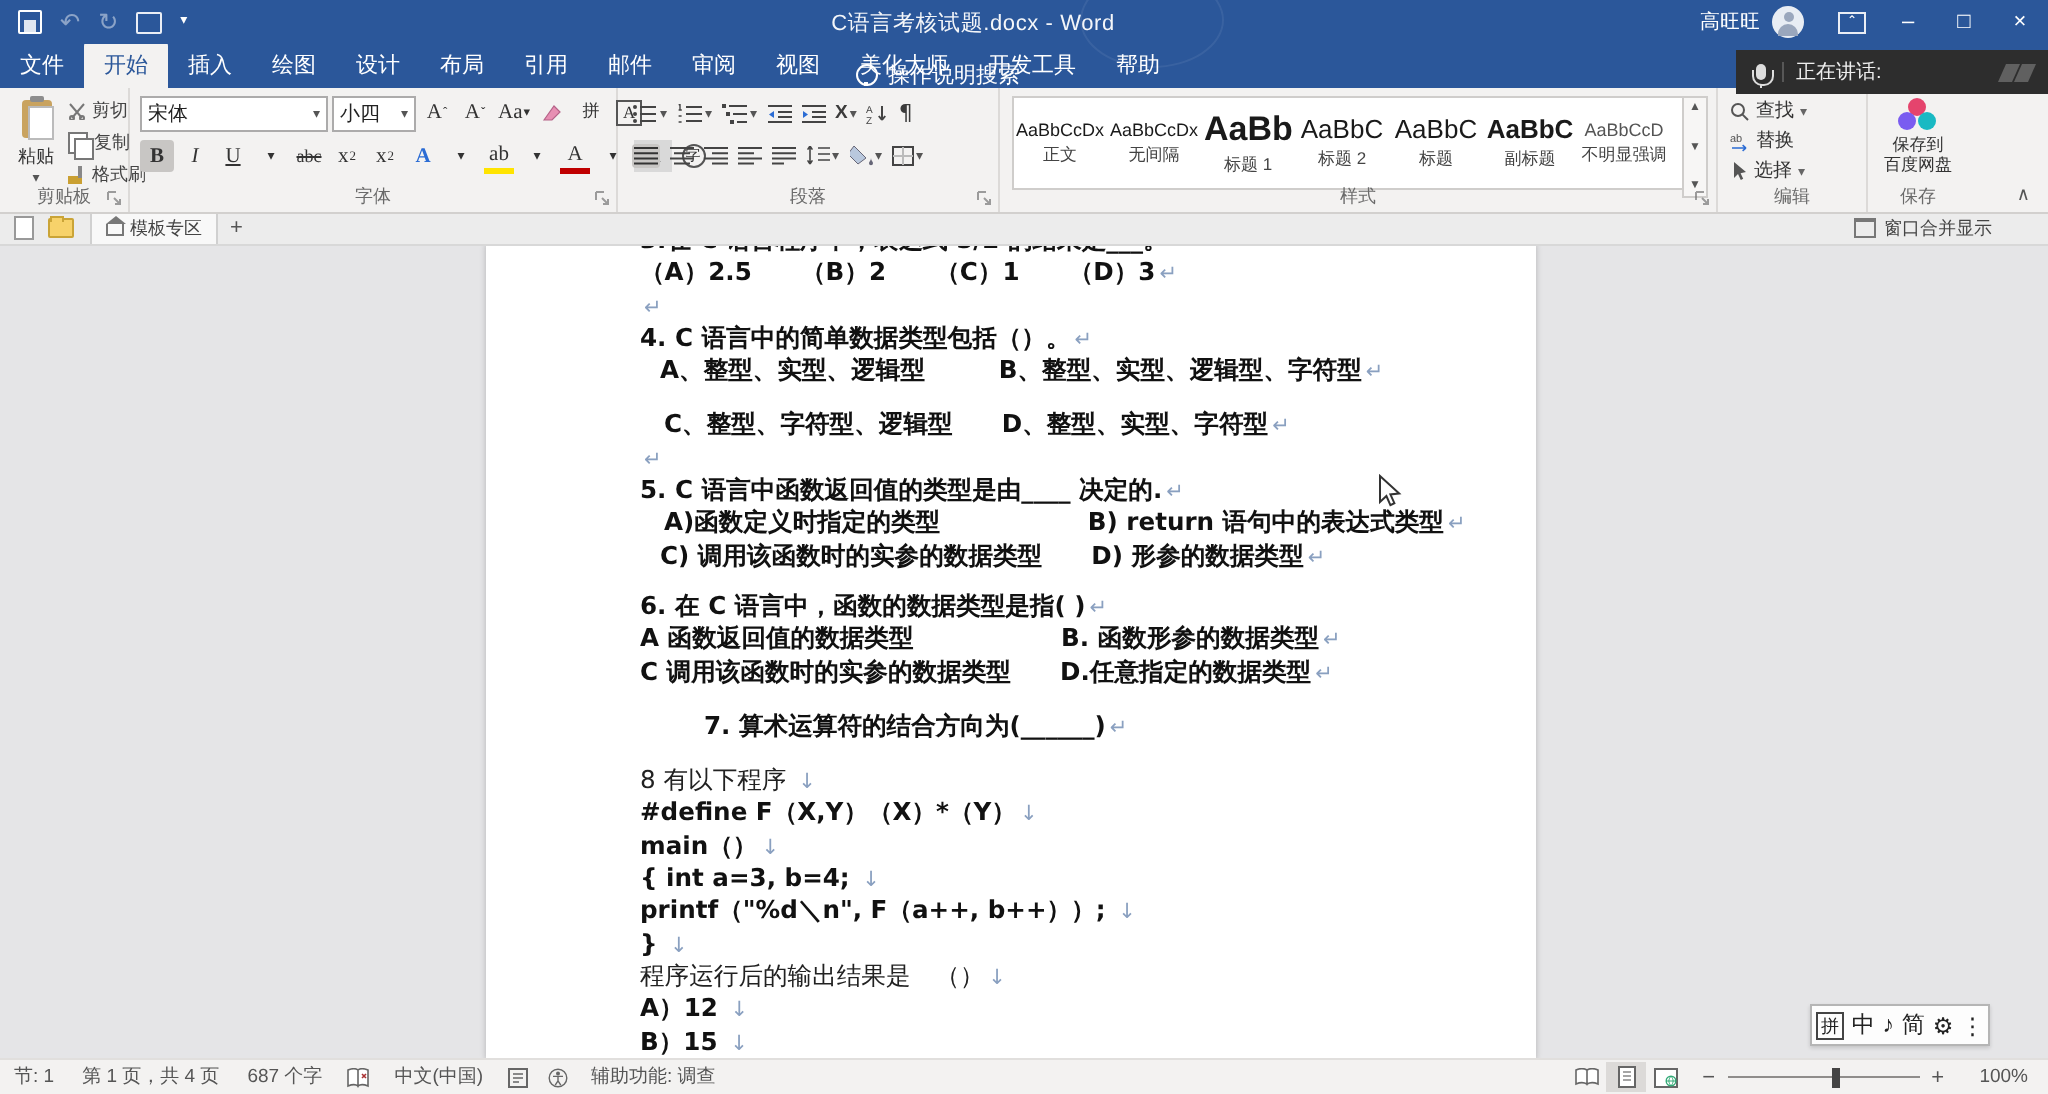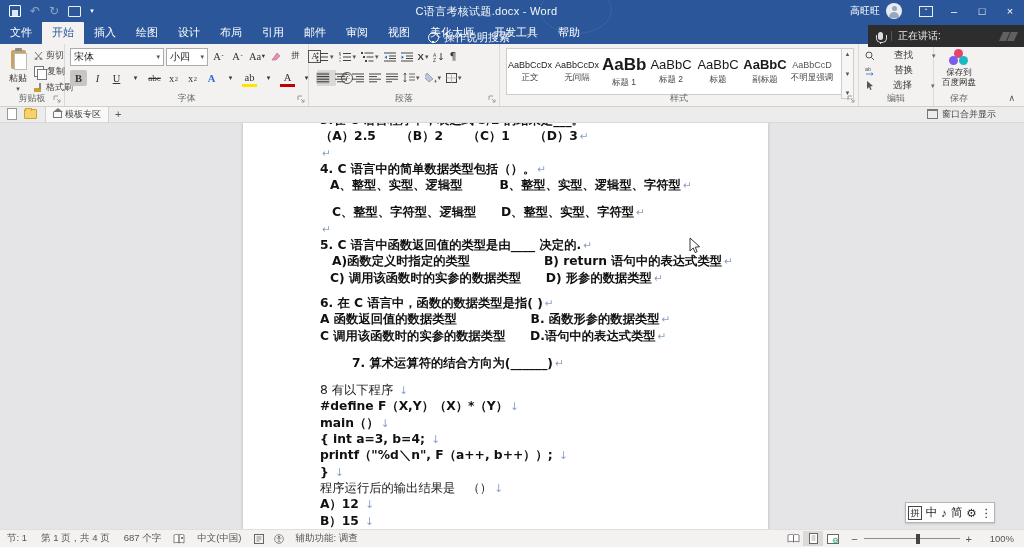--- a/index.html
+++ b/index.html
@@ -83,21 +83,21 @@
   .scard .sample{color:#1a1a1a;white-space:nowrap;overflow:hidden;max-width:44px}
   .scard .sname{font-size:8.5px;color:#444;margin-top:2px;white-space:nowrap}
   .s-body .sample{font-size:9px}
   .s-h1 .sample{font-size:17px;font-weight:700}
   .s-h2 .sample{font-size:13px}
   .s-title .sample{font-size:13px}
   .s-sub .sample{font-size:13px;font-weight:700}
   .s-em .sample{font-size:9px;color:#555}
   .gscroll{position:absolute;right:4px;top:4px;width:11px;height:45px;border:1px solid #cfcdcb;background:#f7f6f5;display:flex;flex-direction:column;align-items:center;justify-content:space-between;font-size:6px;color:#555;padding:2px 0;cursor:pointer}
   .g-edit{left:859px;width:74px}
-  .erow{position:absolute;left:6px;display:flex;align-items:center;gap:19px;font-size:9.5px;color:#333;cursor:pointer;white-space:nowrap}
+  .erow{position:absolute;left:6px;display:flex;align-items:center;gap:3px;font-size:9.5px;color:#333;cursor:pointer;white-space:nowrap}
   .er1{top:5px}.er2{top:20px}.er3{top:35px}
   .er-car{font-size:7px;color:#666}
   .g-save{left:934px;width:50px;border-right:none}
   .baidu{position:absolute;left:6px;top:5px;width:38px;display:flex;flex-direction:column;align-items:center;font-size:8.5px;color:#333;cursor:pointer;text-align:center;line-height:10px}
   .bicon{position:relative;width:20px;height:16px;margin-bottom:2px}
   .bicon i{position:absolute;width:9px;height:9px;border-radius:50%}
   .collapse{position:absolute;right:9px;bottom:3px;font-size:9px;color:#555;cursor:pointer}
   
   .overlay{position:absolute;top:25px;right:0;width:156px;height:22px;background:#2d2d2d;z-index:9;display:flex;align-items:center;color:#eee;font-size:10px;gap:6px;padding-left:10px;box-sizing:border-box}
   .mic{width:5px;height:8px;background:#ddd;border-radius:2.5px;position:relative;margin-right:2px}
@@ -544,21 +544,21 @@
 
         <div class="line" style="margin-top: 9px;">
           <span class="ltext">6. 在 C 语言中，函数的数据类型是指( )</span><span class="lmark">↵</span>
         </div>
 
         <div class="line">
           <span class="ltext">A 函数返回值的数据类型　　　　　　B. 函数形参的数据类型</span><span class="lmark">↵</span>
         </div>
 
         <div class="line">
-          <span class="ltext">C 调用该函数时的实参的数据类型　　D.语句中的表达式类型</span><span class="lmark">↵</span>
+          <span class="ltext">C 调用该函数时的实参的数据类型　　D.任意指定的数据类型</span><span class="lmark">↵</span>
         </div>
 
         <div class="line" style="margin-top: 11px; margin-left: 32px;">
           <span class="ltext">7. 算术运算符的结合方向为(______)</span><span class="lmark">↵</span>
         </div>
 
         <div class="line rg" style="margin-top: 11px;">
           <span class="ltext">8 有以下程序 </span><span class="lmark">↓</span>
         </div>
 

